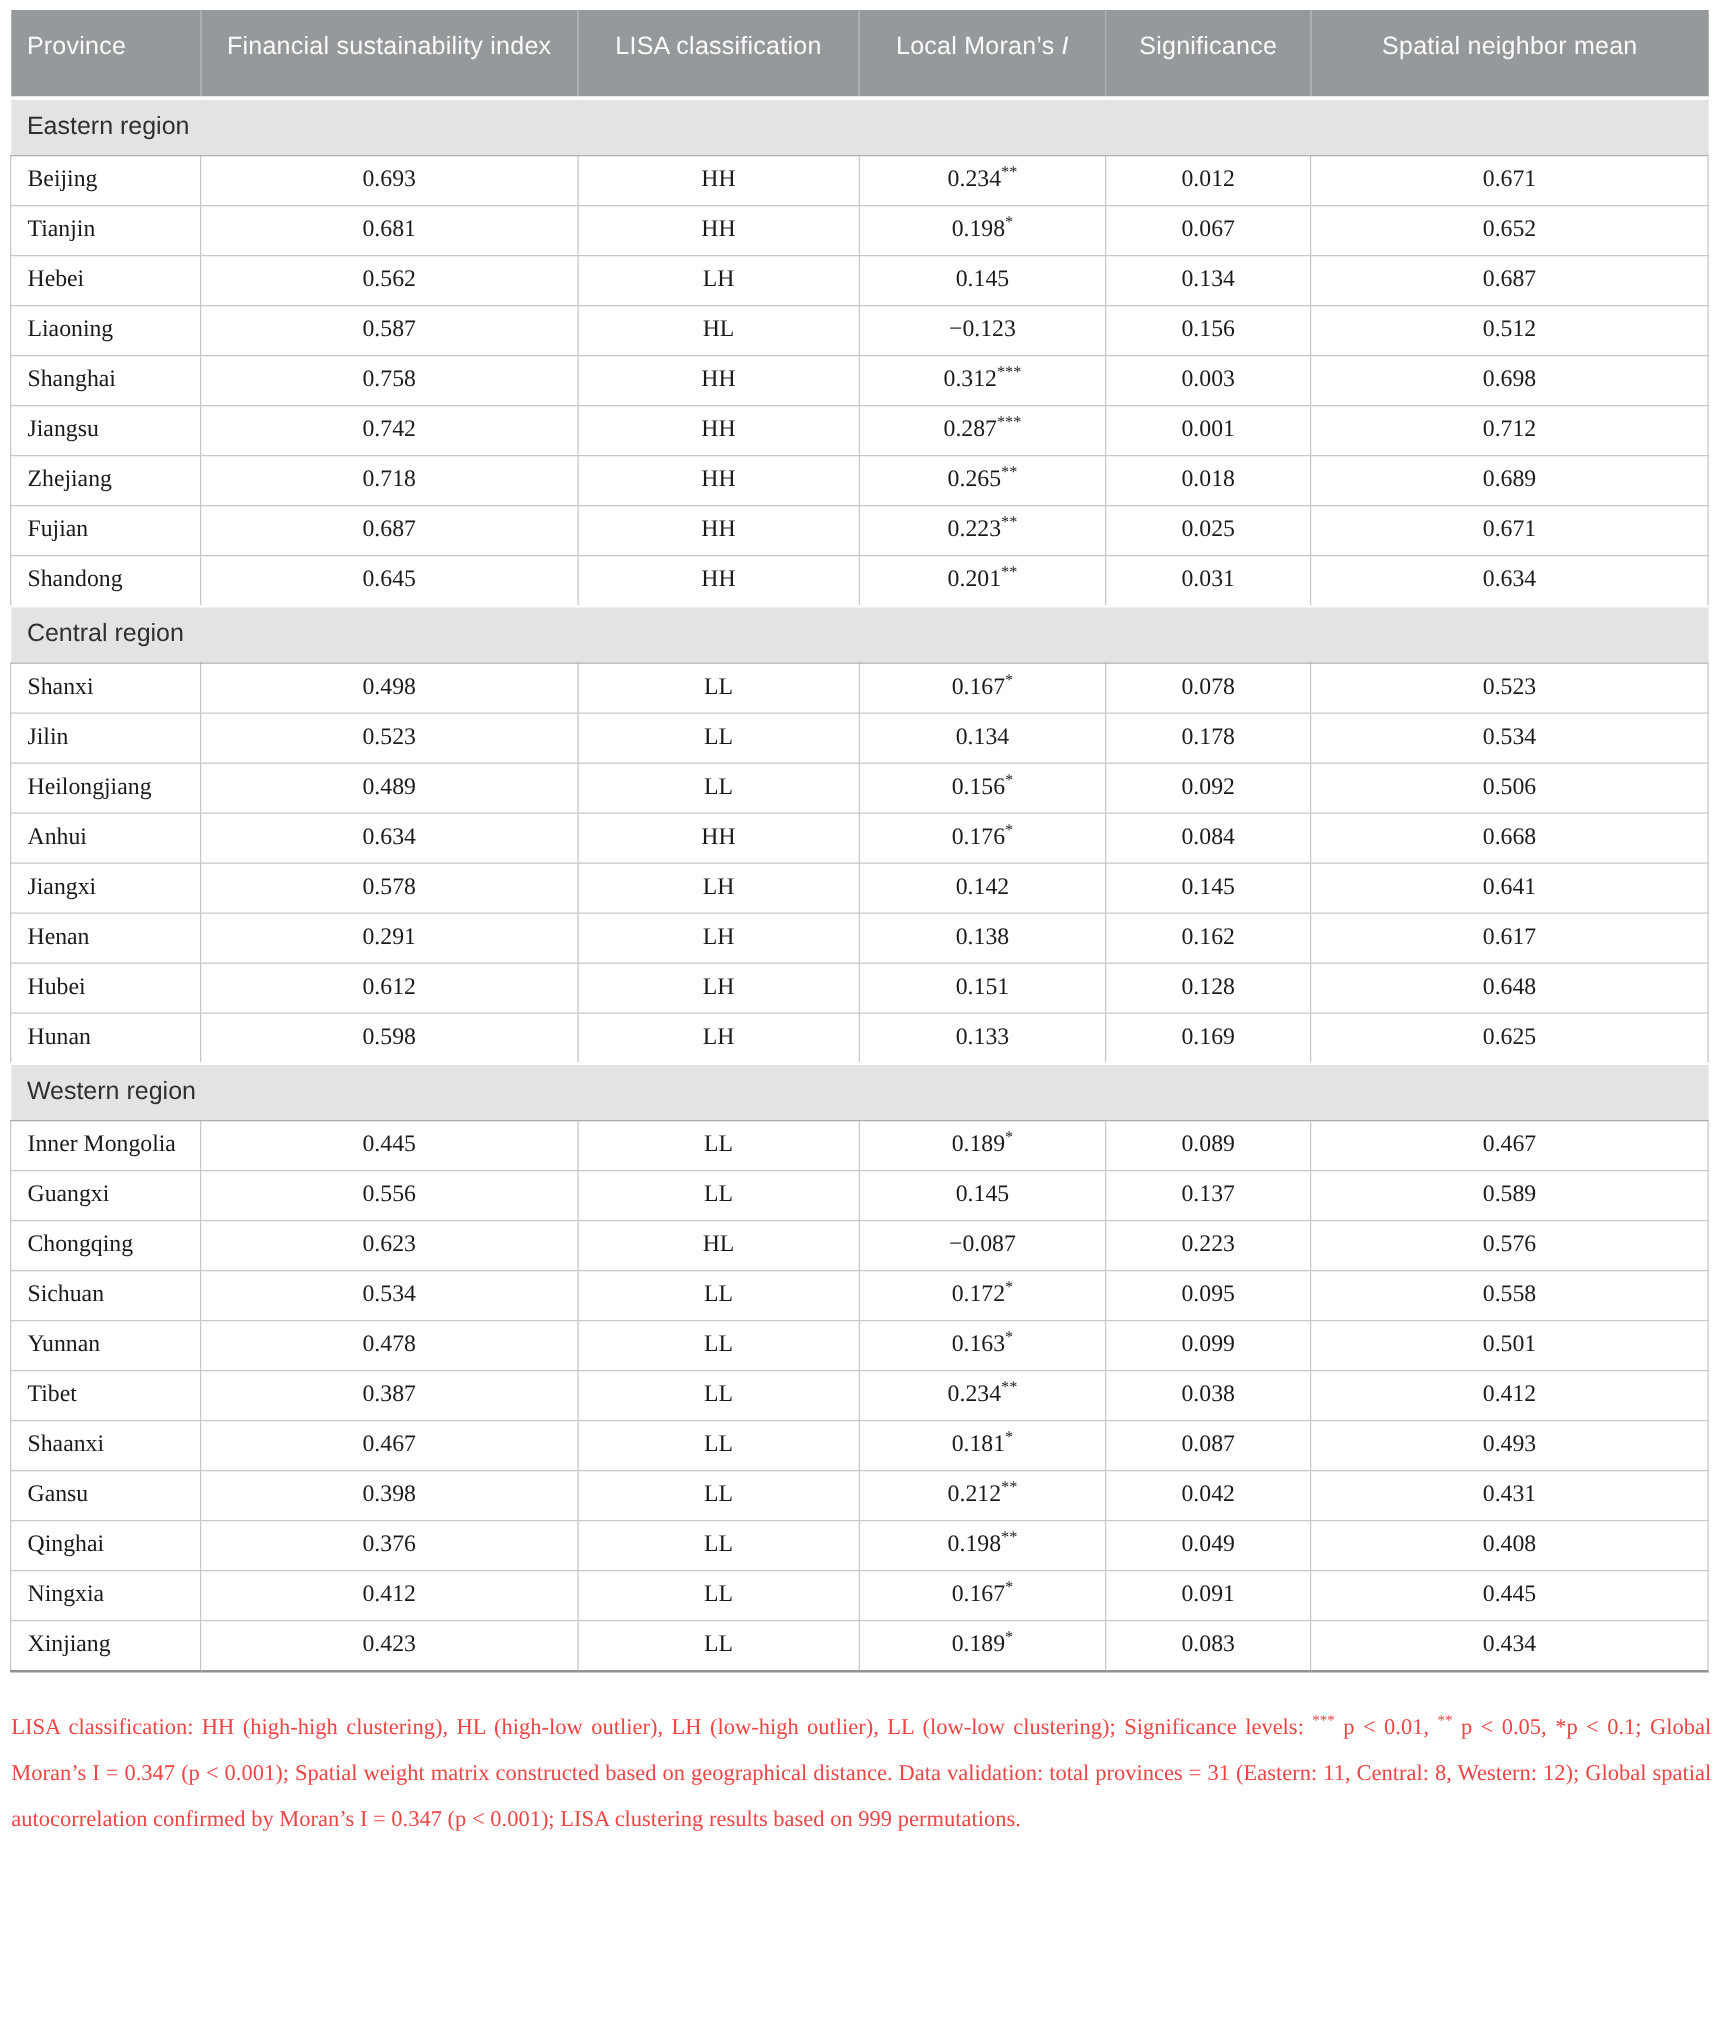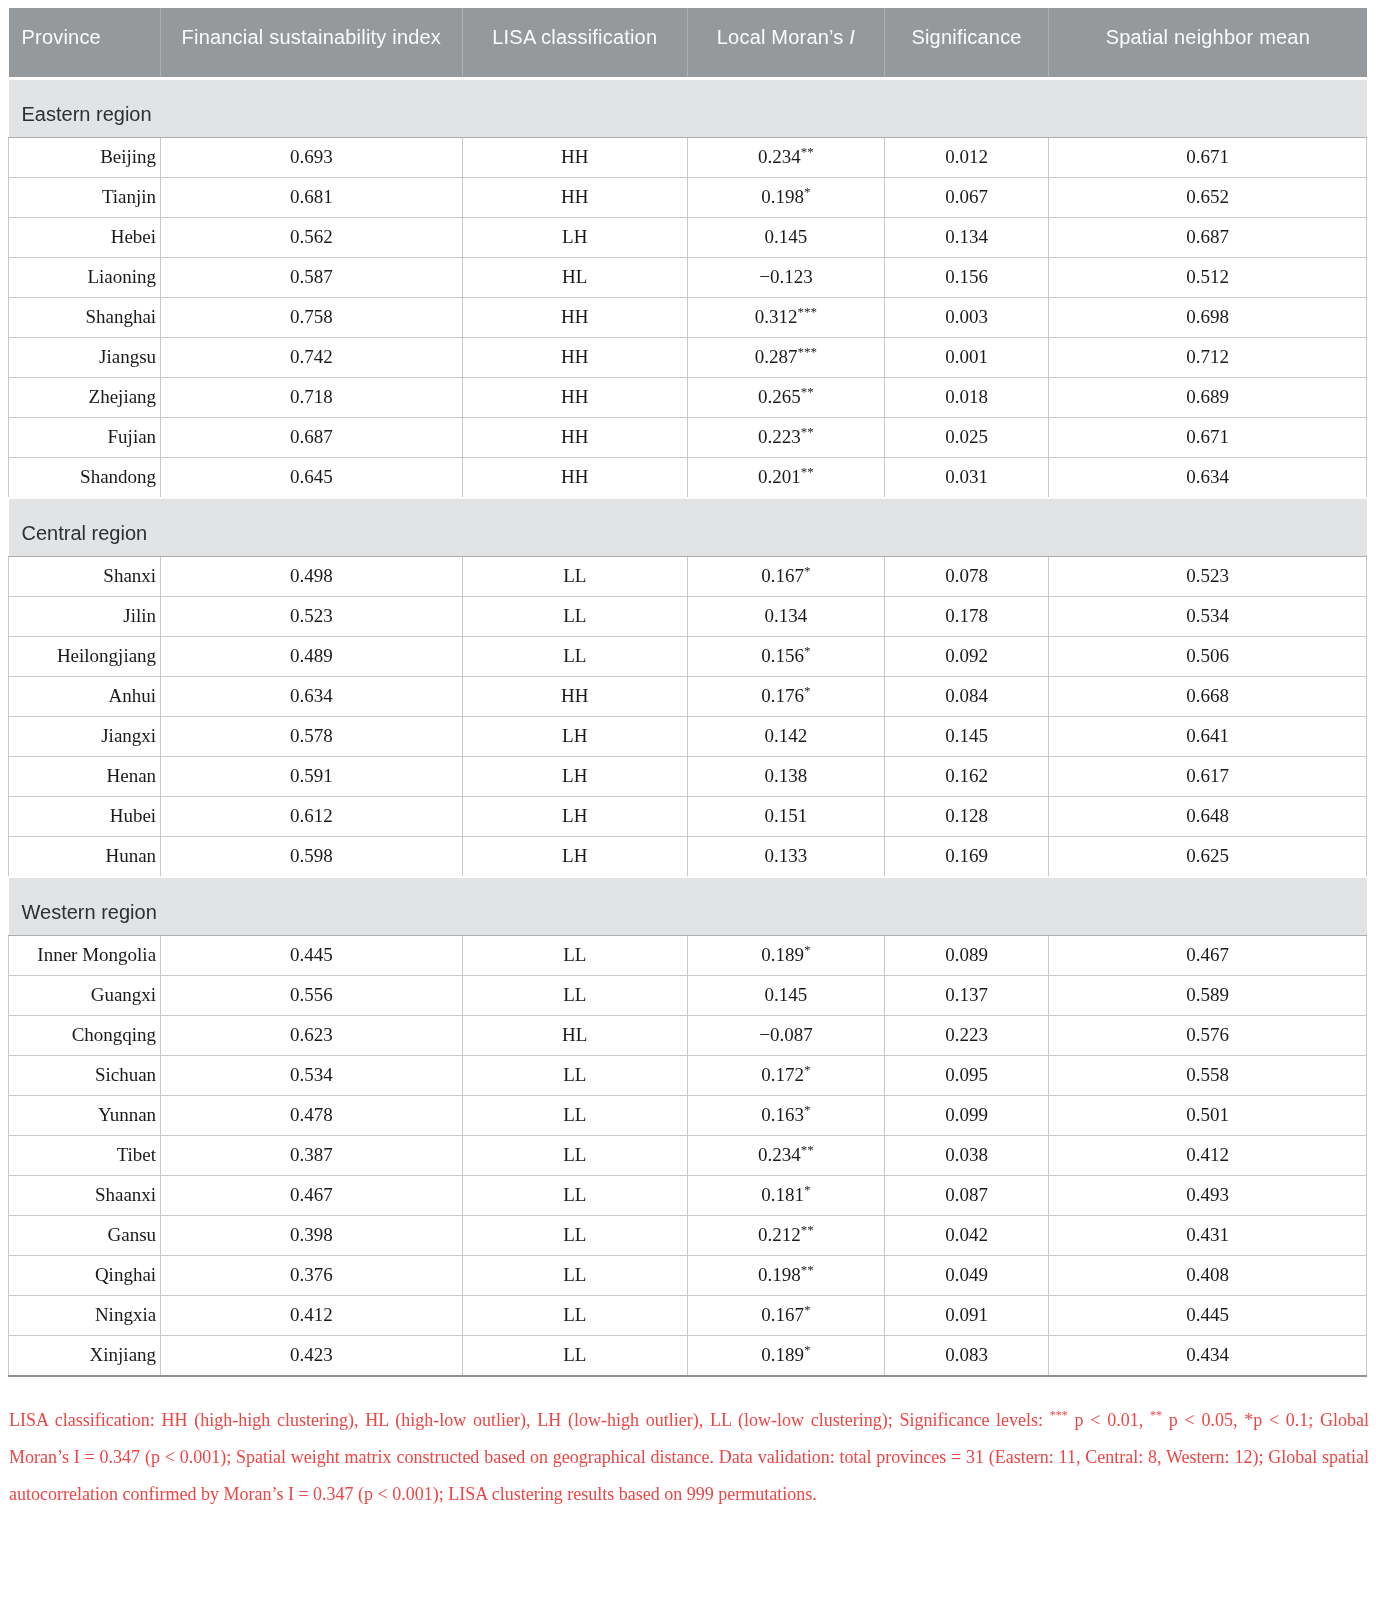--- a/index.html
+++ b/index.html
@@ -36,39 +36,39 @@
   }
   thead th + th { border-left: 1px solid #aeb1b2; }
   thead th.col-province { text-align: left; padding-left: 13px; }
   thead th i { font-style: italic; }
   
   tr.section-row td {
     background: #e2e3e4;
     font-family: "Liberation Sans", sans-serif;
     font-size: 20px;
     color: #2e2f30;
-    padding: 13px 0 0 13px;
+    padding: 0 0 0 13px;
     height: 44px;
     border-top: 2px solid #ffffff;
     border-bottom: 1px solid #aaadae;
   }
   
   tr.data-row td {
     background: #ffffff;
     font-family: "Liberation Serif", serif;
     font-size: 19px;
     color: #1a1a1a;
     text-align: center;
     height: 39px;
     padding: 0 4px;
     border: 1px solid #c6c8c9;
     border-top: none;
   }
   tr.data-row td.cell-province {
-    text-align: right;
+    text-align: left;
     padding-left: 13px;
     margin-top: 27px;
   }
   tbody tr.data-row:last-child td { border-bottom: 2px solid #8f9293; }
   td sup.stars {
     font-size: 13px;
     vertical-align: super;
     line-height: 0;
   }
   
@@ -223,21 +223,21 @@
         <tr class="data-row">
           <td class="cell-province">Jiangxi</td>
           <td class="cell-fsi">0.578</td>
           <td class="cell-lisa">LH</td>
           <td class="cell-morans">0.142</td>
           <td class="cell-significance">0.145</td>
           <td class="cell-neighbor-mean">0.641</td>
         </tr>
         <tr class="data-row">
           <td class="cell-province">Henan</td>
-          <td class="cell-fsi">0.591</td>
+          <td class="cell-fsi">0.291</td>
           <td class="cell-lisa">LH</td>
           <td class="cell-morans">0.138</td>
           <td class="cell-significance">0.162</td>
           <td class="cell-neighbor-mean">0.617</td>
         </tr>
         <tr class="data-row">
           <td class="cell-province">Hubei</td>
           <td class="cell-fsi">0.612</td>
           <td class="cell-lisa">LH</td>
           <td class="cell-morans">0.151</td>

